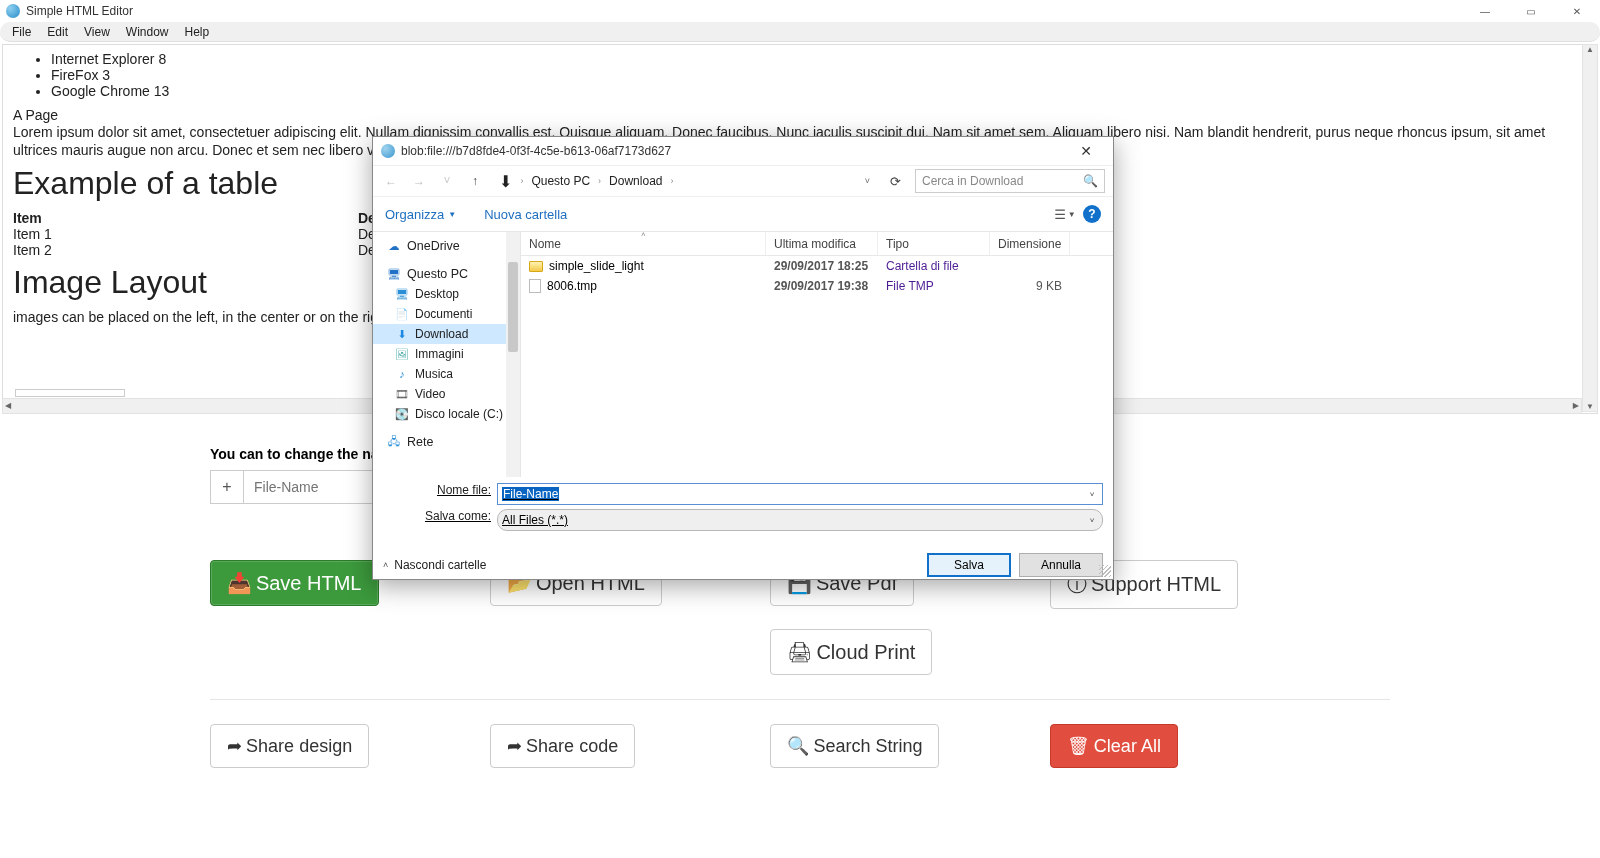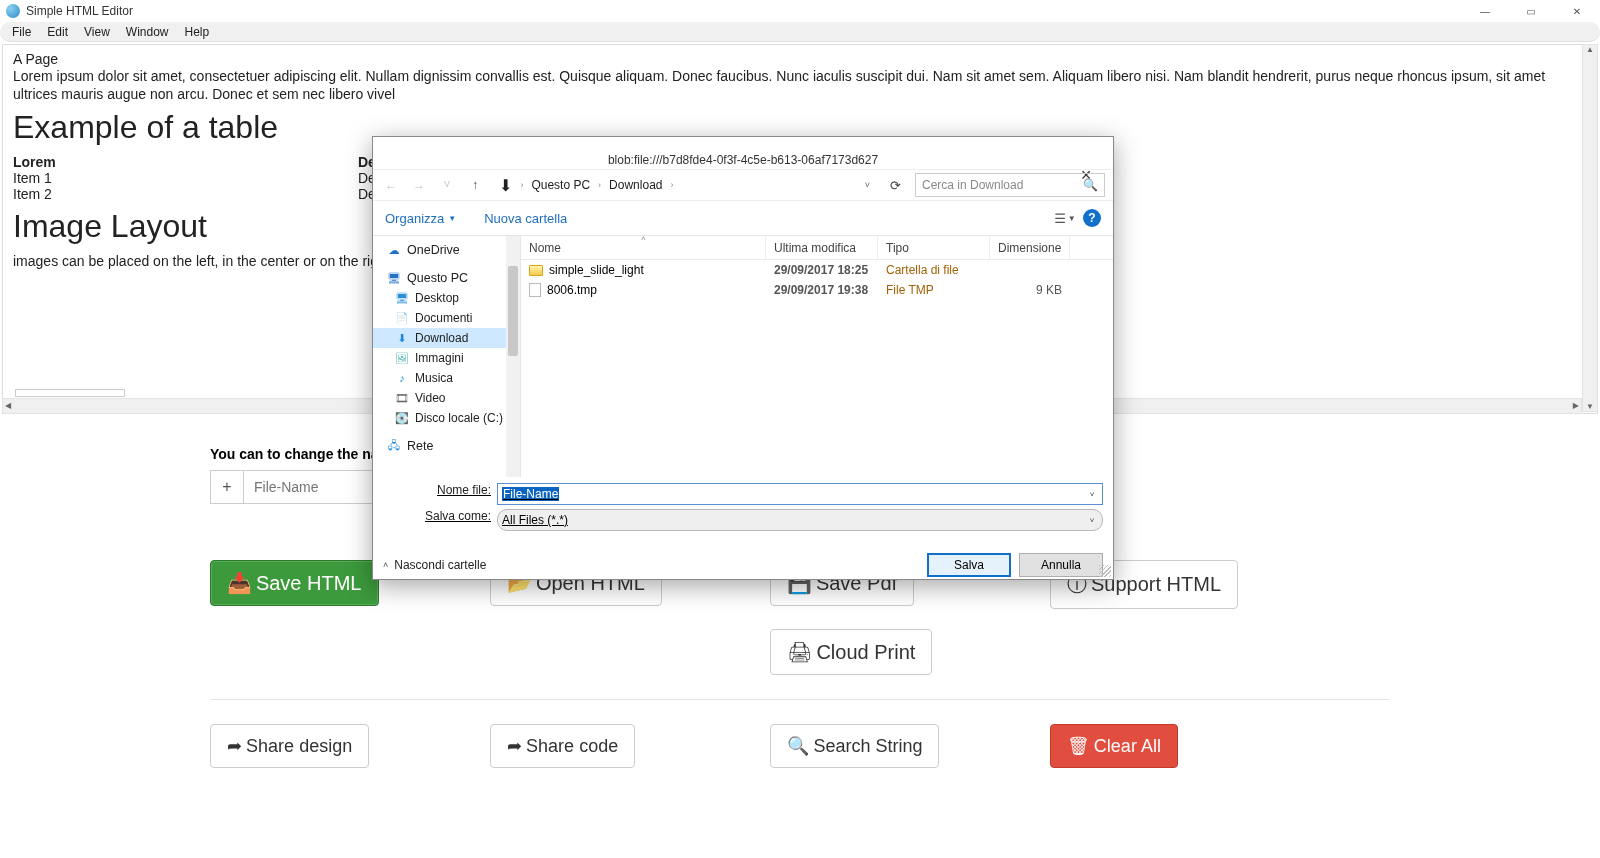--- a/index.html
+++ b/index.html
@@ -39,21 +39,21 @@
 .btn-cell { flex: 0 0 280px; }
 .btn { display: inline-flex; align-items: center; gap: 4px; padding: 10px 16px; font-size: 18px; border: 1px solid #ccc; border-radius: 4px; background: #fff; color: #333; cursor: default; }
 .btn.big { font-size: 20px; }
 .btn.green { background: #3c9a3c; border: 1px solid #2c7a2c; color: #fff; box-shadow: inset 0 0 0 1px rgba(255,255,255,.15); }
 .btn.red { background: #e14e3f; border: 1px solid #c53929; color: #fff; }
 .hr { height: 1px; background: #e5e5e5; margin: 24px 0; }
 .glyph { font-family: Arial, sans-serif; }
 
 
 .dialog { position: absolute; left: 372px; top: 136px; width: 742px; height: 444px; background: #fff; border: 1px solid #888; box-shadow: 0 6px 24px rgba(0,0,0,.35); display: flex; flex-direction: column; }
-.dlg-title { height: 28px; display: flex; align-items: center; padding: 16px 8px; font-size: 12px; color: #333; flex-direction: column; }
+.dlg-title { height: 28px; display: flex; align-items: center; padding: 0 8px; font-size: 12px; color: #333; }
 .dlg-title .icon-app { width: 14px; height: 14px; border-radius: 50%; background: radial-gradient(circle at 30% 30%, #a0d4ef, #3b96cf); margin-right: 6px; }
 .dlg-close { margin-left: auto; width: 38px; height: 28px; display: flex; align-items: center; justify-content: center; font-size: 14px; color: #333; }
 .dlg-nav { height: 32px; display: flex; align-items: center; padding: 0 8px; gap: 8px; border-top: 1px solid #eee; border-bottom: 1px solid #eee; font-size: 12px; }
 .nav-arrow { color: #bbb; width: 20px; text-align: center; }
 .nav-up { color: #444; width: 20px; text-align: center; }
 .dl-arrow { color: #1e88e5; font-size: 16px; }
 .bc { flex: 1; display: flex; align-items: center; gap: 8px; padding: 0 6px; }
 .bc .sep { color: #888; font-size: 9px; }
 .bc span { color: #222; }
 .nav-drop { color: #666; font-size: 9px; padding: 0 6px; }
@@ -91,21 +91,21 @@
 .fl-head > div { padding: 0 8px; border-right: 1px solid #eee; height: 100%; display: flex; align-items: center; }
 .fl-head .sort-ind { position: absolute; top: -2px; left: 120px; font-size: 8px; color: #888; }
 .col-name { flex: 0 0 245px; }
 .col-date { flex: 0 0 112px; }
 .col-type { flex: 0 0 112px; }
 .col-size { flex: 0 0 80px; justify-content: flex-start; }
 .fl-row { display: flex; height: 20px; align-items: center; }
 .fl-row > div { padding: 0 8px; }
 .fl-row .col-name { display: flex; align-items: center; gap: 6px; }
 .fl-row .col-date { color: #555; font-weight: bold; }
-.fl-row .col-type { color: #a16207; }
+.fl-row .col-type { color: #4c1d95; }
 .fl-row .col-size { color: #555; text-align: right; justify-content: flex-end; }
 .folder-ic { width: 14px; height: 11px; background: linear-gradient(#fff3b0, #f4c94a); border: 1px solid #d6a818; border-radius: 1px; display: inline-block; }
 .file-ic { width: 12px; height: 14px; background: #fff; border: 1px solid #bbb; display: inline-block; }
 
 .dlg-foot { padding: 6px 10px 8px 10px; }
 .form-row { display: flex; margin-bottom: 4px; text-decoration: underline; }
 .form-row label { width: 114px; text-align: right; font-size: 12px; padding-right: 6px; color: #222; }
 .combo { flex: 1; height: 22px; border: 1px solid #7a99b8; background: #fff; display: flex; align-items: center; padding: 0 4px; font-size: 12px; position: relative; }
 .combo .dd { position: absolute; right: 2px; top: 2px; bottom: 2px; width: 16px; display: flex; align-items: center; justify-content: center; font-size: 8px; color: #444; }
 .combo.sel-text { border-color: #5a8fd6; }
@@ -134,25 +134,30 @@
 
 <div class="menubar">
   <span>File</span>
   <span>Edit</span>
   <span>View</span>
   <span>Window</span>
   <span>Help</span>
 </div>
 
 <div class="editor">
+  <ul>
+    <li>Internet Explorer 8</li>
+    <li>FireFox 3</li>
+    <li>Google Chrome 13</li>
+  </ul>
   <div>A Page</div>
   <div style="line-height:1.3;">Lorem ipsum dolor sit amet, consectetuer adipiscing elit. Nullam dignissim convallis est. Quisque aliquam. Donec faucibus. Nunc iaculis suscipit dui. Nam sit amet sem. Aliquam libero nisi. Nam blandit hendrerit, purus neque rhoncus ipsum, sit amet ultrices mauris augue non arcu. Donec et sem nec libero vivel</div>
   <h1>Example of a table</h1>
   <div class="row">
-    <div class="col"><b>Lorem</b></div>
+    <div class="col"><b>Item</b></div>
     <div class="col"><b>De</b></div>
   </div>
   <div class="row">
     <div class="col">Item 1</div>
     <div class="col">De</div>
   </div>
   <div class="row">
     <div class="col">Item 2</div>
     <div class="col">De</div>
   </div>

